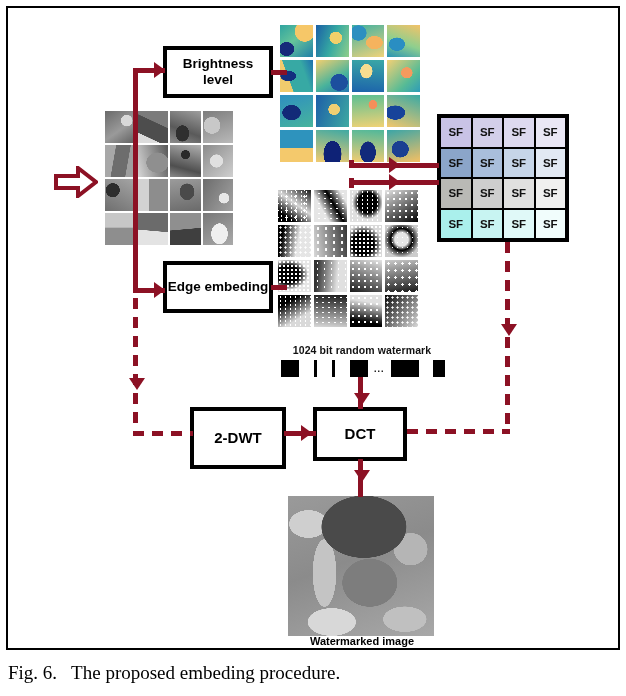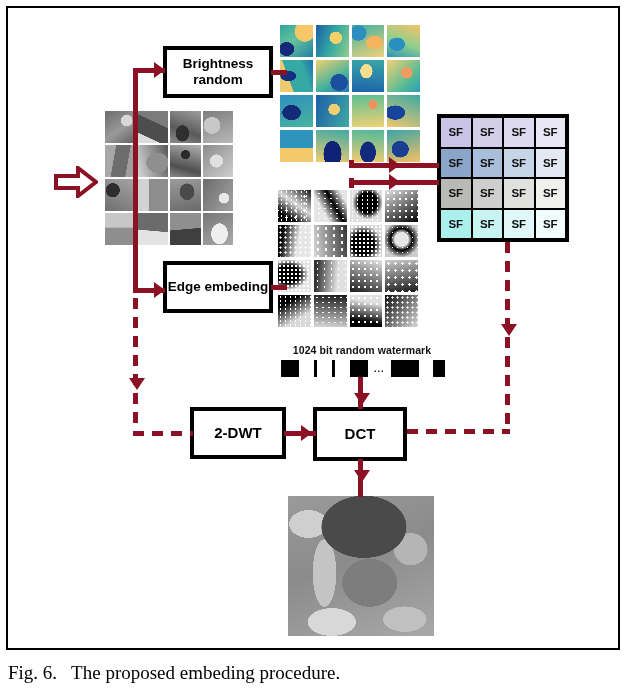--- a/index.html
+++ b/index.html
@@ -19,21 +19,21 @@
 
   
   .proc-box{
     position:absolute;box-sizing:border-box;
     border:4px solid #000;background:#fff;
     display:flex;align-items:center;justify-content:center;text-align:center;
     font-weight:bold;color:#000;line-height:1.15;
   }
   #box-brightness{left:155px;top:38px;width:110px;height:52px;font-size:13.5px;}
   #box-edge{left:155px;top:253px;width:110px;height:52px;font-size:13.5px;}
-  #box-dwt{left:182px;top:399px;width:96px;height:52px;font-size:15px;}
+  #box-dwt{left:182px;top:399px;width:96px;height:62px;font-size:15px;}
   #box-dct{left:305px;top:399px;width:94px;height:54px;font-size:15px;}
 
   
   .mosaic{
     position:absolute;display:grid;
     grid-template-columns:repeat(4,1fr);grid-template-rows:repeat(4,1fr);
     gap:2px;background:#fff;
   }
   .tile{width:100%;height:100%;overflow:hidden;position:relative;}
 
@@ -166,21 +166,21 @@
       <div class="tile" style="background:
         linear-gradient(185deg,#6b6b6b 0 55%,#e3e3e3 56% 100%);"></div>
       <div class="tile" style="background:
         linear-gradient(175deg,#8f8f8f 0 50%,#3f3f3f 51% 100%);"></div>
       <div class="tile" style="background:
         radial-gradient(ellipse at 55% 65%, #efefef 0 35%, transparent 36%),
         linear-gradient(150deg,#777,#aaa);"></div>
     </div>
 
     <div id="box-brightness" class="proc-box">
-      <span>Brightness random</span>
+      <span>Brightness level</span>
     </div>
 
     <div id="heat-mosaic" class="mosaic">
       <div class="tile" style="background:
         radial-gradient(ellipse at 20% 75%, #162a7a 0 20%, transparent 21%),
         radial-gradient(ellipse at 75% 20%, #f6c768 0 28%, transparent 29%),
         linear-gradient(140deg,#2fa4a0 0%,#66c49a 45%,#1f7fa8 100%);"></div>
       <div class="tile" style="background:
         radial-gradient(ellipse at 60% 40%, #f2d06a 0 22%, transparent 23%),
         linear-gradient(110deg,#1b5fa6 0%,#35a8a2 50%,#8fcf8a 100%);"></div>
@@ -402,20 +402,21 @@
 
     <div id="out-image" style="background:
       radial-gradient(ellipse 34% 26% at 52% 22%, #4a4a4a 0 85%, transparent 86%),
       radial-gradient(ellipse 10% 30% at 25% 55%, #c4c4c4 0 80%, transparent 81%),
       radial-gradient(ellipse 22% 20% at 56% 62%, #7d7d7d 0 85%, transparent 86%),
       radial-gradient(ellipse 14% 14% at 84% 38%, #b5b5b5 0 82%, transparent 83%),
       radial-gradient(ellipse 16% 12% at 14% 20%, #cfcfcf 0 82%, transparent 83%),
       radial-gradient(ellipse 20% 12% at 30% 90%, #d8d8d8 0 82%, transparent 83%),
       radial-gradient(ellipse 18% 11% at 80% 88%, #c0c0c0 0 82%, transparent 83%),
       linear-gradient(160deg,#9a9a9a 0%,#8b8b8b 45%,#a8a8a8 100%);"></div>
+    <div id="out-caption">Watermarked image</div>
 
     <div class="ln ln-v" style="left:125px;top:60px;height:225px;"></div>
 
     <div class="ln ln-h" style="left:125px;top:60px;width:32px;"></div>
     <div class="arr arr-r" style="left:146px;top:54px;"></div>
 
     <div class="ln ln-h" style="left:125px;top:280px;width:32px;"></div>
     <div class="arr arr-r" style="left:146px;top:274px;"></div>
 
     <div class="dash-v" style="left:125px;top:290px;height:135px;"></div>

